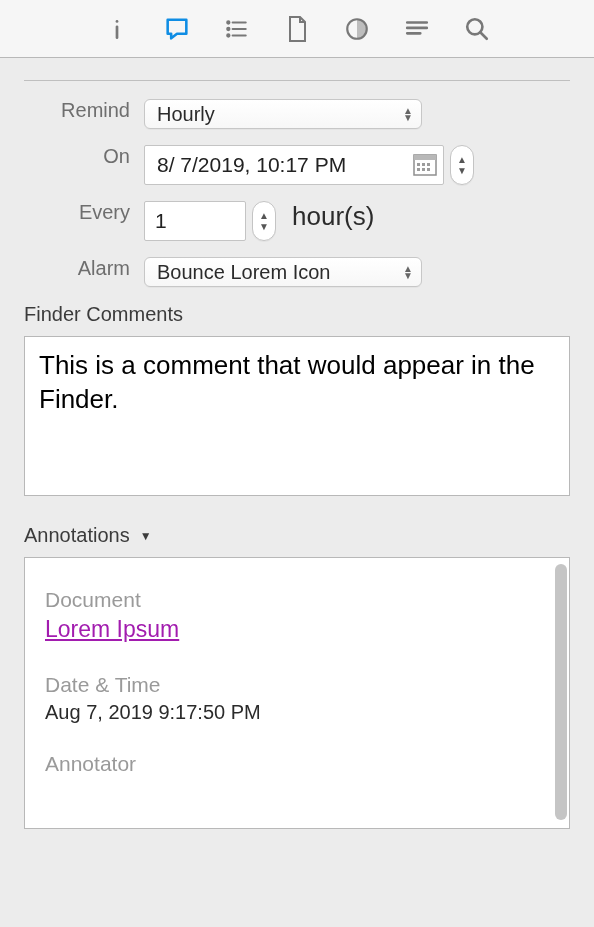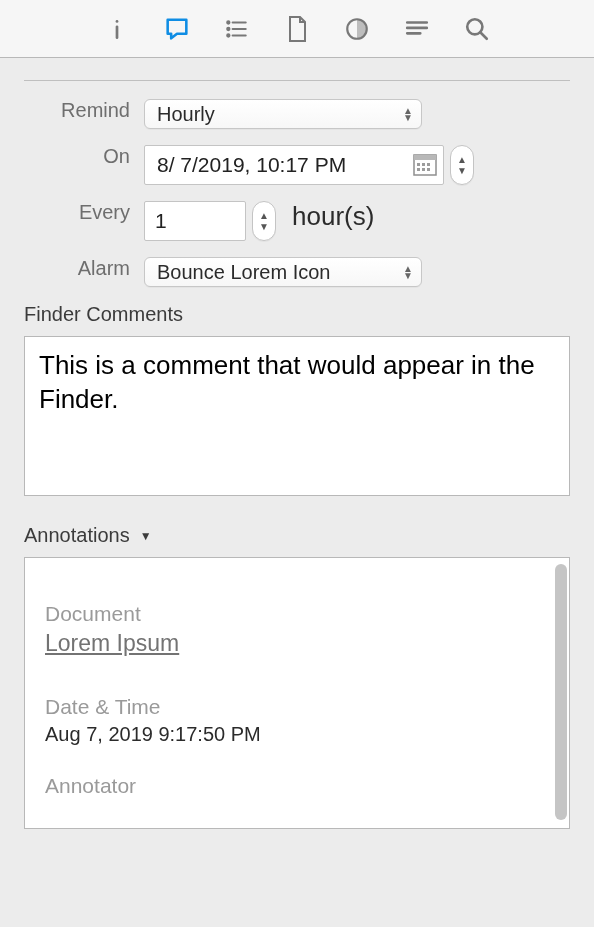--- a/index.html
+++ b/index.html
@@ -158,33 +158,33 @@
     .ann-scroll {
       position: absolute;
       right: 2px;
       top: 6px;
       width: 12px;
       height: 256px;
       background: #c5c5c5;
       border-radius: 6px;
     }
     .ann-content {
-      padding: 44px 20px 0 20px;
+      padding: 30px 20px 0 20px;
     }
     .ann-label {
       font-size: 21px;
       color: #9a9a9a;
       margin-bottom: 4px;
     }
     .ann-link {
       font-size: 23px;
-      color: #737373;
+      color: #a21caf;
       text-decoration: underline;
       display: inline-block;
-      margin-bottom: 38px;
+      margin-bottom: 30px;
     }
     .ann-value {
       font-size: 20px;
       color: #2b2b2b;
       margin-bottom: 28px;
     }
     .dropdown-arrow {
       font-size: 12px;
       color: #3b3b3b;
       margin-left: 4px;

